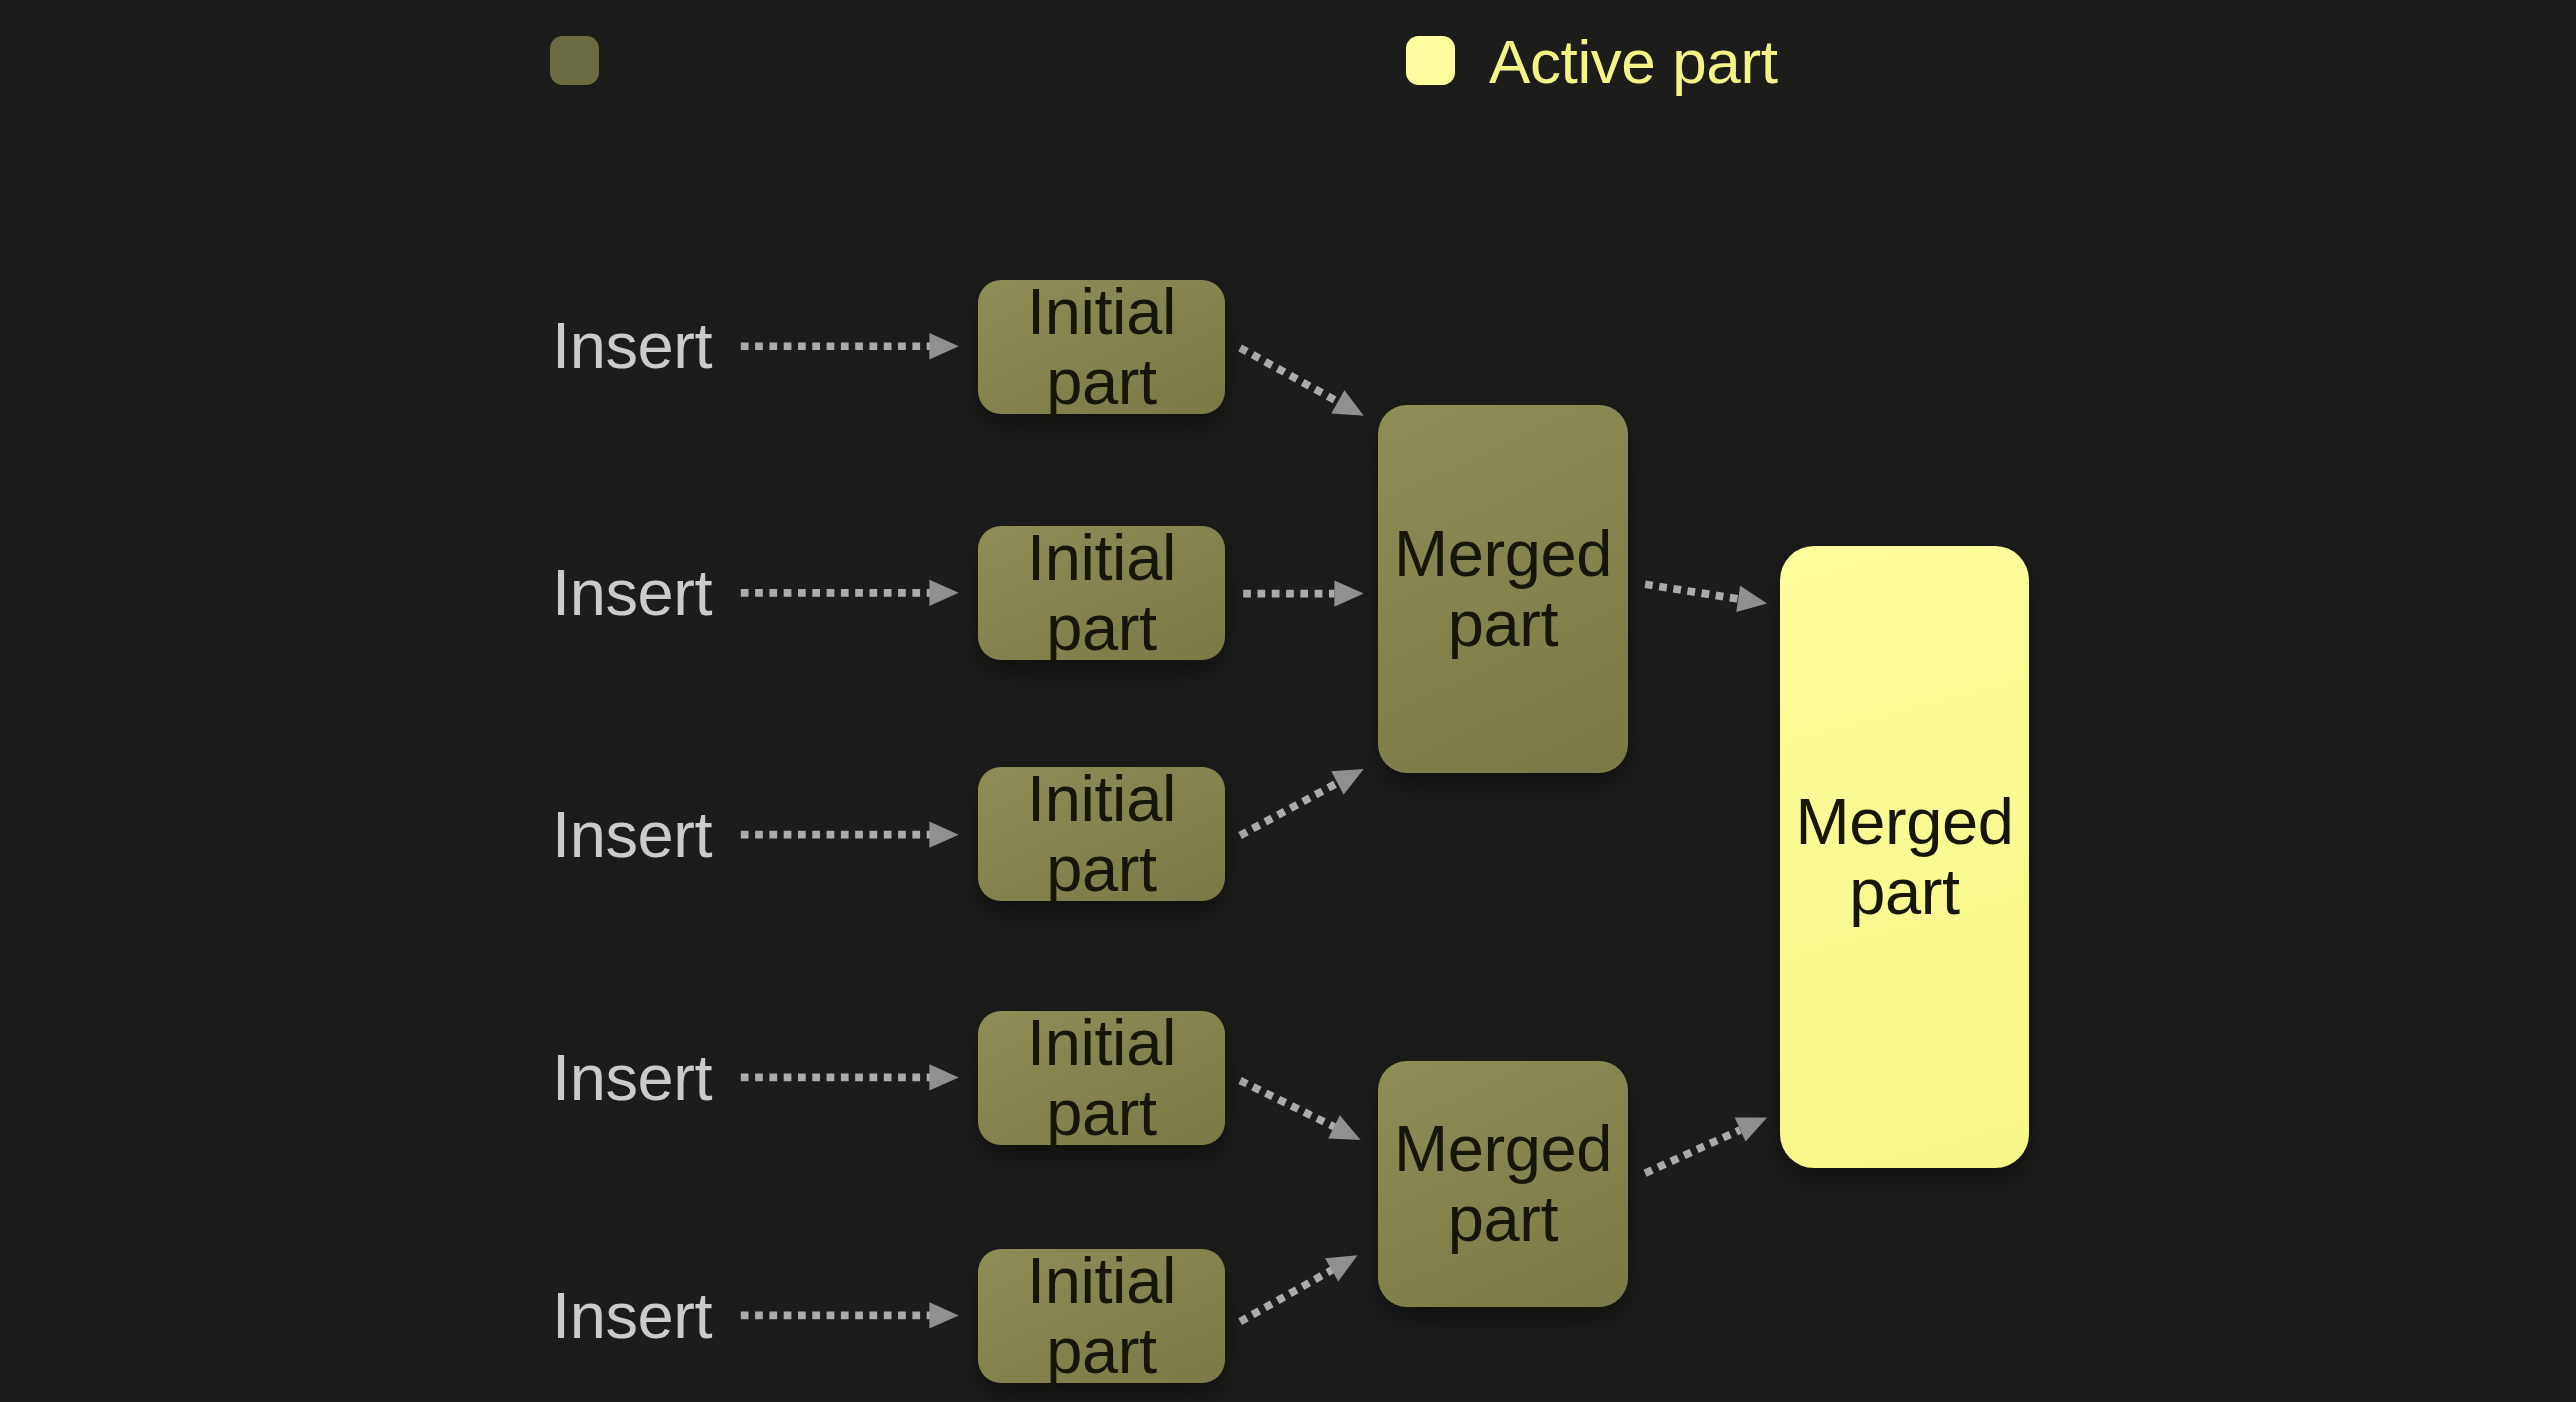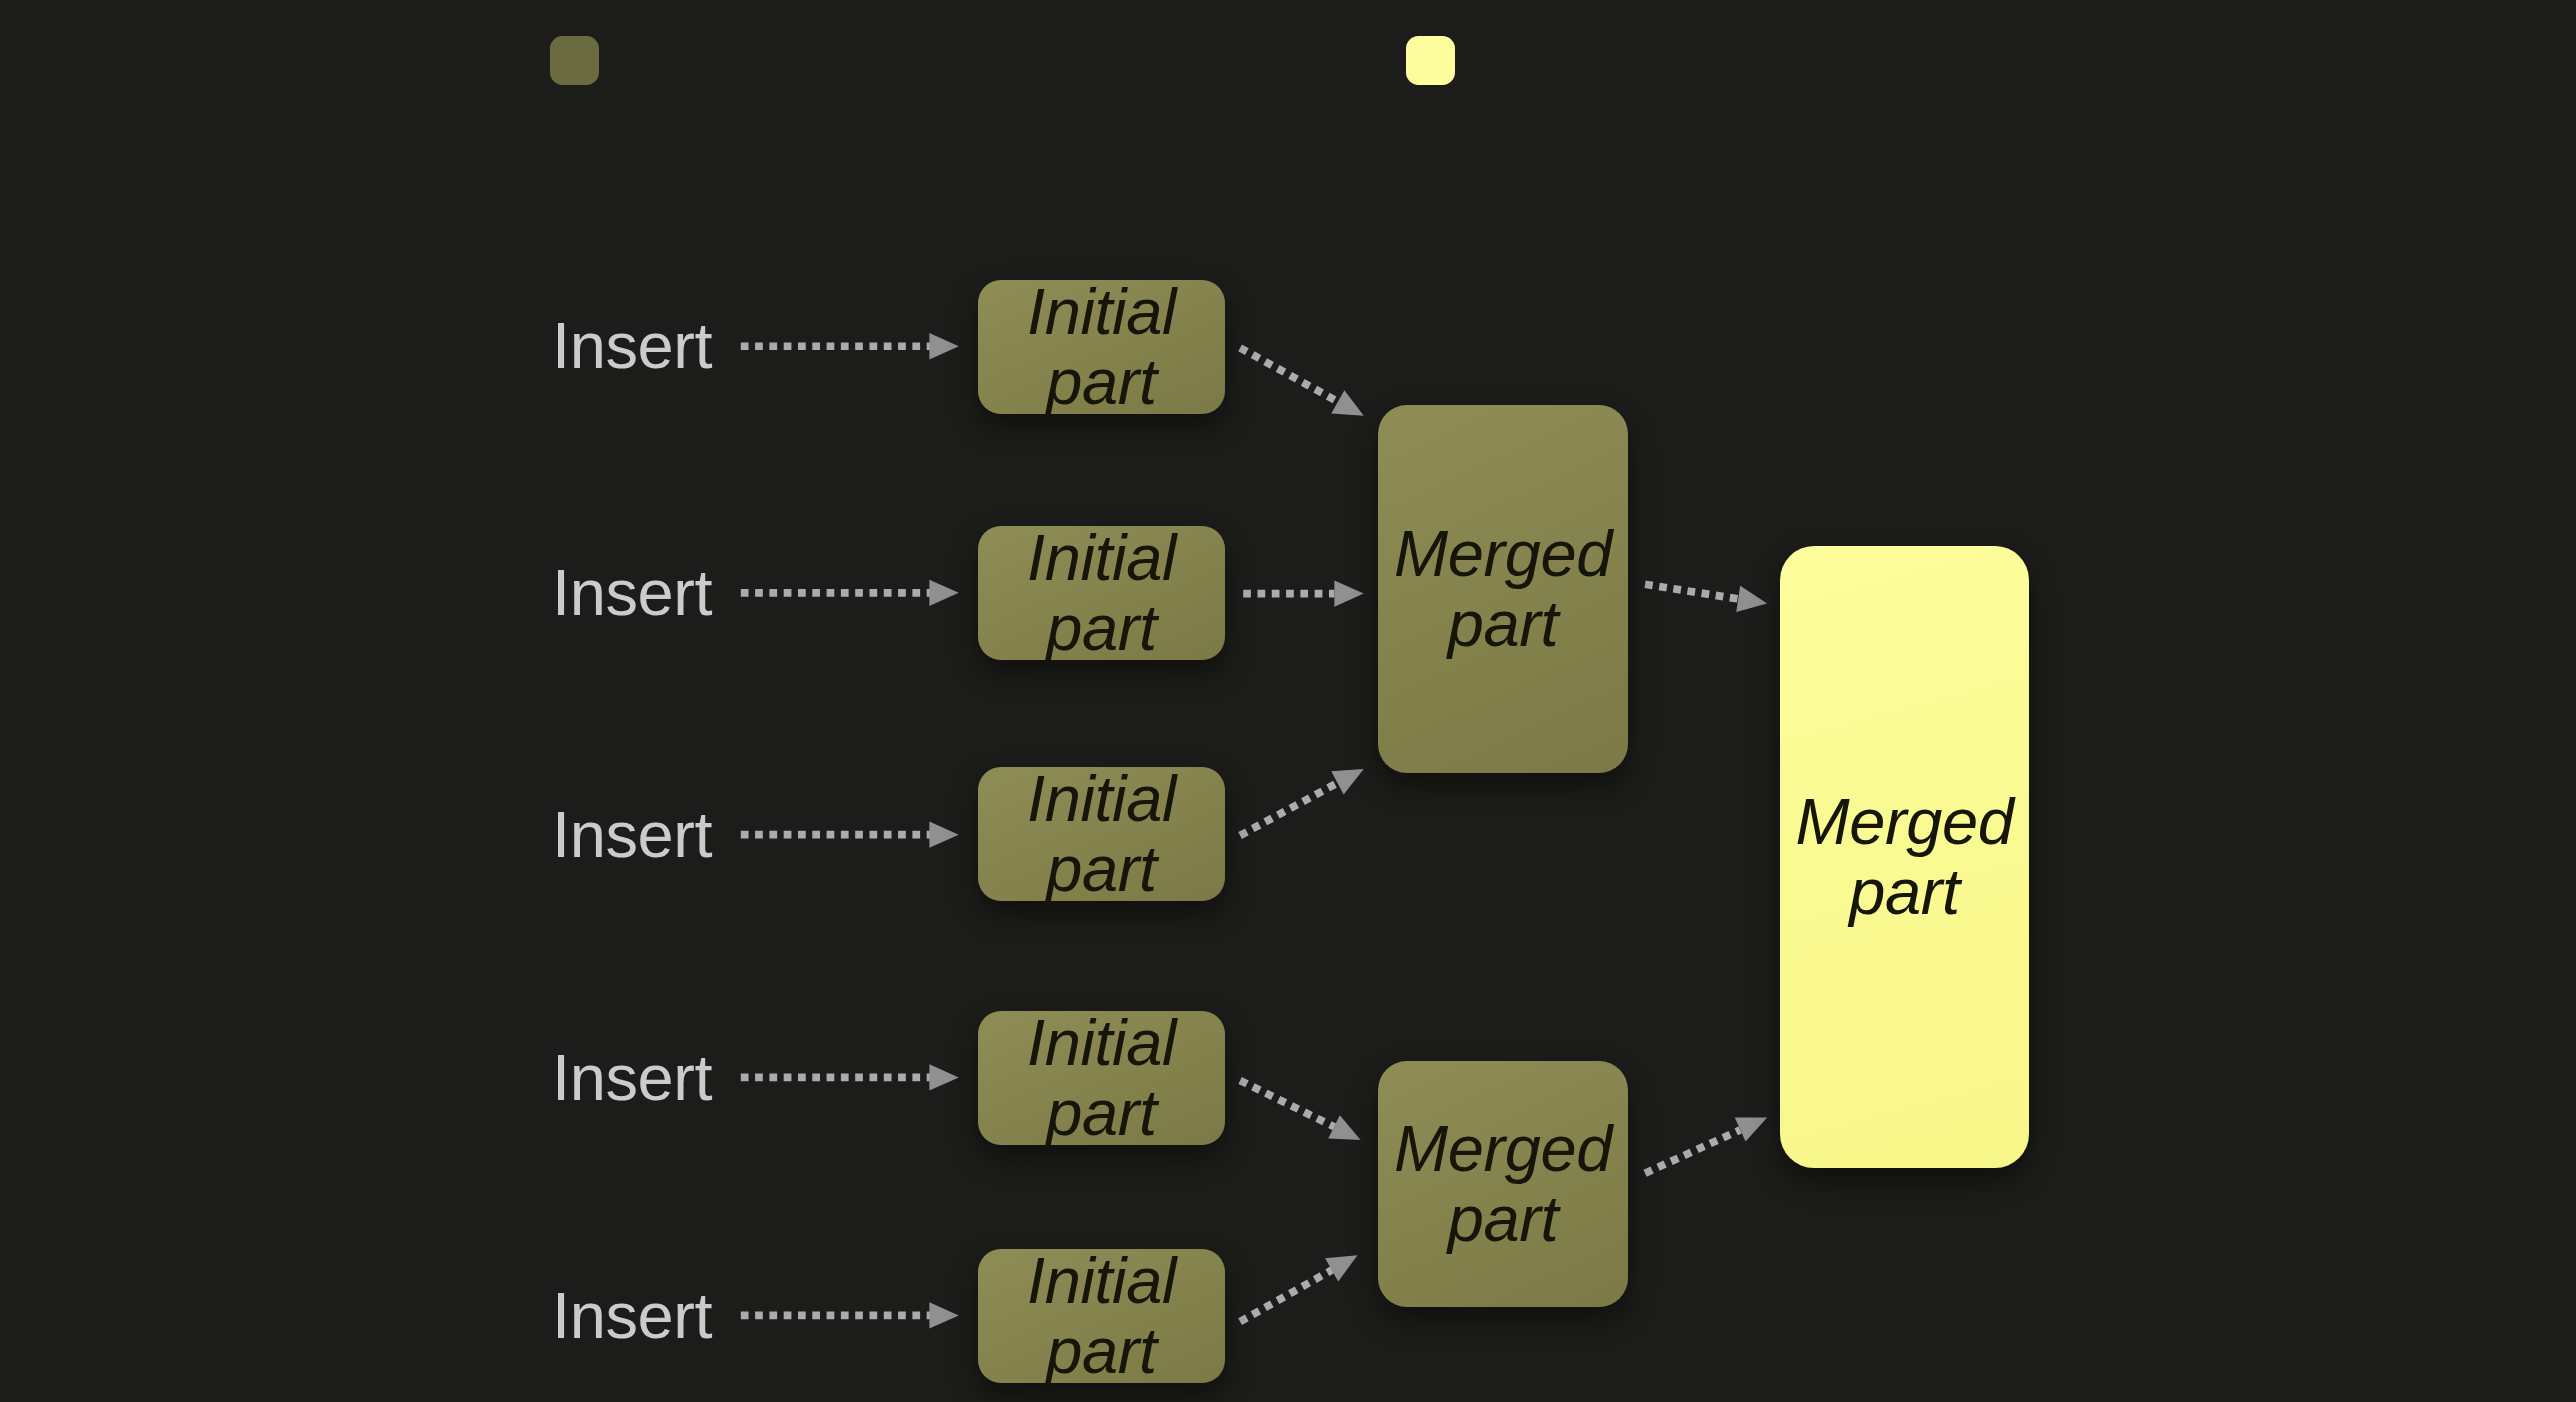--- a/index.html
+++ b/index.html
@@ -48,21 +48,20 @@
     text-align: right;
   }
   
   .box {
     position: absolute;
     display: flex;
     align-items: center;
     justify-content: center;
     text-align: center;
     box-shadow: 0 12.4px 28px rgba(0,0,0,0.45);
-    font-style: italic;
   }
   .box .box-label {
     font-size: 65px;
     line-height: 70px;
     letter-spacing: -0.4px;
     color: #15150a;
   }
   .box--olive  { background: linear-gradient(155deg, #8e8d56 0%, #7b7a46 100%); }
   .box--yellow { background: linear-gradient(165deg, #fdfd9c 0%, #f7f789 100%); }
   .box--initial { left: 978px; width: 247px; height: 134px; border-radius: 23px; }
@@ -92,20 +91,21 @@
     stroke: none;
   }
 </style>
 </head>
 <body>
 
 <div class="stage">
 
   <span class="swatch swatch--inactive"></span>
   <span class="swatch swatch--active"></span>
+  <span class="legend-label legend-label--active">Active part</span>
 
   <svg class="arrows" width="2576" height="1402" viewBox="0 0 3332 1814">
     <g>
       <line x1="958" y1="448" x2="1205" y2="448"></line>
         <polygon points="1240,448 1202,431 1202,465"></polygon>
     </g>
     <g>
       <line x1="958" y1="767" x2="1205" y2="767"></line>
         <polygon points="1240,767 1202,750 1202,784"></polygon>
     </g>

